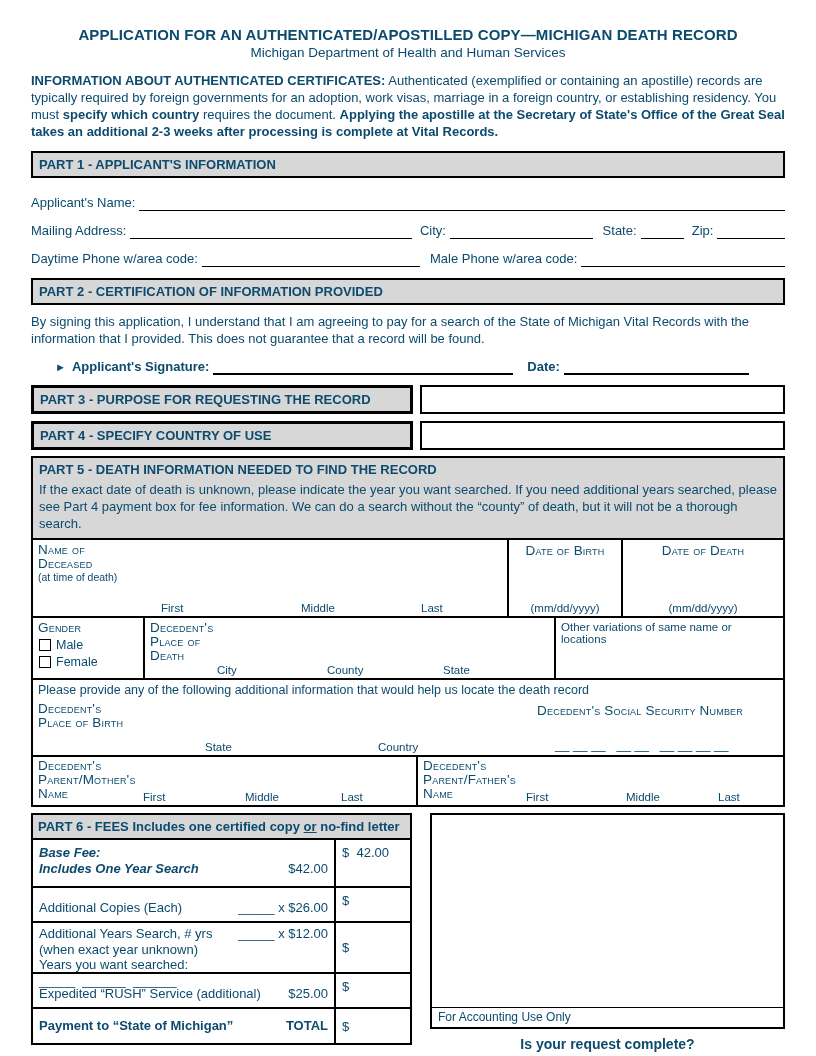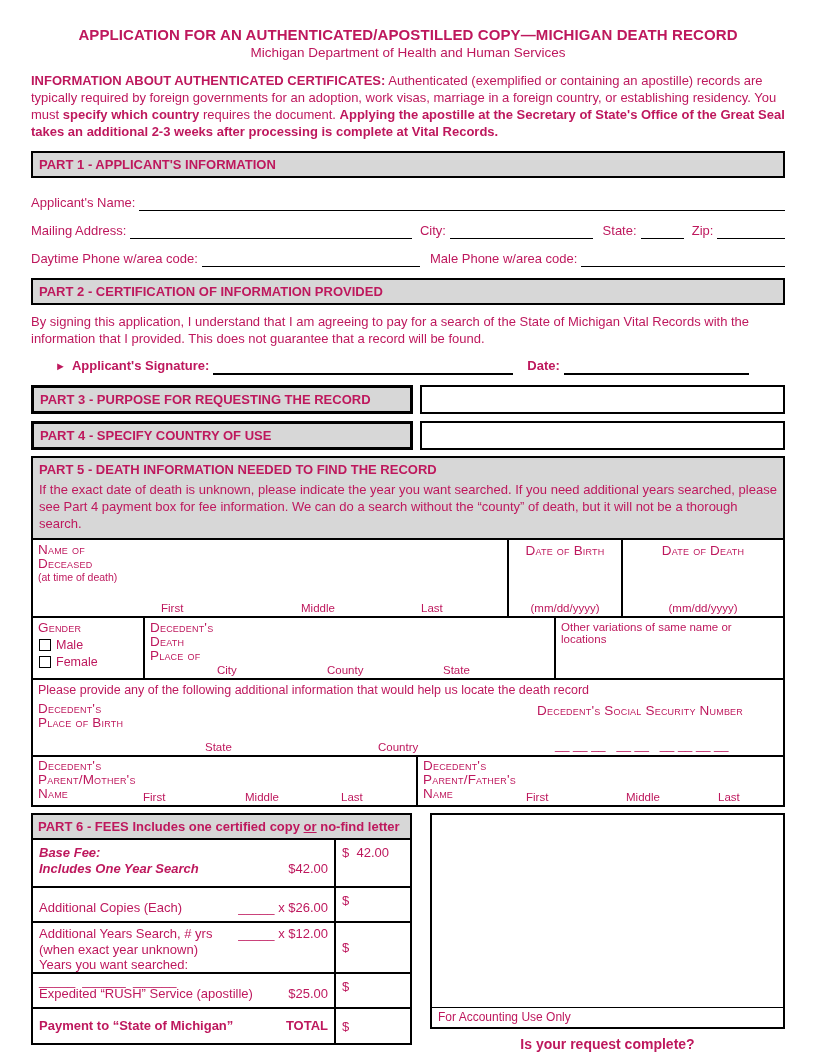--- a/index.html
+++ b/index.html
@@ -1,28 +1,28 @@
 <!DOCTYPE html>
 <html><head>
 <meta charset="utf-8">
 <style>
   html,body{margin:0;padding:0;background:#ffffff;}
   .page{
     width:816px;height:1056px;box-sizing:border-box;position:relative;
-    padding:26px 31px 0 31px;overflow:hidden;background:#fff;color:#be185d;
+    padding:26px 31px 0 31px;overflow:hidden;background:#fff;color:#0c4a6e;
     font-family:"Liberation Sans","DejaVu Sans",sans-serif;font-size:13px;
   }
   .title{font-size:15px;font-weight:bold;text-align:center;letter-spacing:0.1px;}
   .subtitle{font-size:13.5px;text-align:center;margin-top:2px;}
   .intro{margin:12px 0 0 0;font-size:13px;line-height:17px;}
   .bar{
     background:#d7d7d7;border:2px solid #000;font-weight:bold;font-size:13px;
     padding:4px 6px 4px 6px;margin-top:11px;
   }
-  .fline{display:flex;align-items:flex-start;margin-top:12px;line-height:16px;white-space:nowrap;}
+  .fline{display:flex;align-items:center;margin-top:12px;line-height:16px;white-space:nowrap;}
   .fline .lbl{flex:0 0 auto;}
   .fill{border-bottom:1px solid #000;height:15px;display:inline-block;margin-left:4px;}
   .grow{flex:1 1 auto;}
   .bold-fill{border-bottom:2px solid #000;}
   .para{margin:8px 0 0 0;font-size:13px;line-height:17px;}
   .sigline{font-weight:bold;margin-top:11px;padding-left:24px;}
   .arrow{font-size:11px;margin-right:6px;}
   .p34row{display:flex;margin-top:10px;align-items:stretch;}
   .p34row.second{margin-top:7px;}
   .p34head{
@@ -150,22 +150,22 @@
           <span>Male</span>
         </div>
         <div class="cbrow">
           <span class="cbx"></span>
           <span>Female</span>
         </div>
       </div>
       <div class="cell bl" style="width:411px">
         <div style="padding:3px 0 0 5px">
           <div class="sc">Decedent's</div>
+          <div class="sc">Place of</div>
           <div class="sc">Death</div>
-          <div class="sc">Place of</div>
         </div>
         <span class="sub" style="left:72px">City</span>
         <span class="sub" style="left:182px">County</span>
         <span class="sub" style="left:298px">State</span>
       </div>
       <div class="cell bl" style="flex:1">
         <div style="padding:3px 5px;font-size:11.5px">Other variations of same name or locations</div>
       </div>
     </div>
 
@@ -239,21 +239,21 @@
             <div>(when exact year unknown)</div>
             <div><span>Years you want searched:</span> <span class="pre">_____  ______  ______</span></div>
           </div>
           <div class="feeamt" style="display:flex;align-items:center">
               <span>$</span>
             </div>
         </div>
 
         <div class="feerow" style="height:35px">
           <div class="feelabel frflex">
-            <span>Expedited “RUSH” Service (apostille)</span>
+            <span>Expedited “RUSH” Service (additional)</span>
             <span>$25.00</span>
           </div>
           <div class="feeamt"><span>$</span></div>
         </div>
 
         <div class="feerow" style="height:36px">
           <div class="feelabel frflex" style="font-weight:bold;align-items:center">
             <span>Payment to “State of Michigan”</span>
             <span>TOTAL</span>
           </div>

